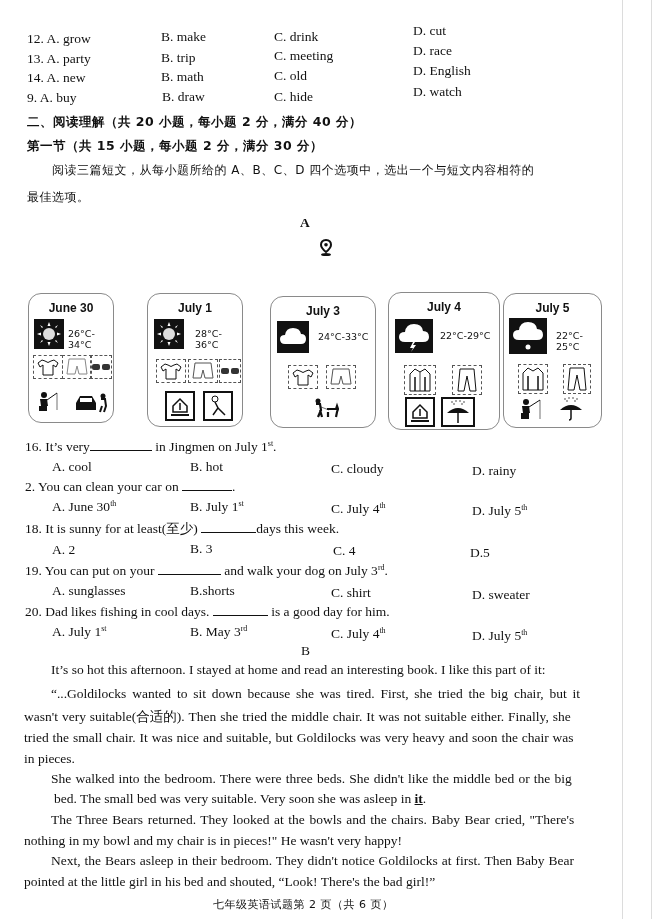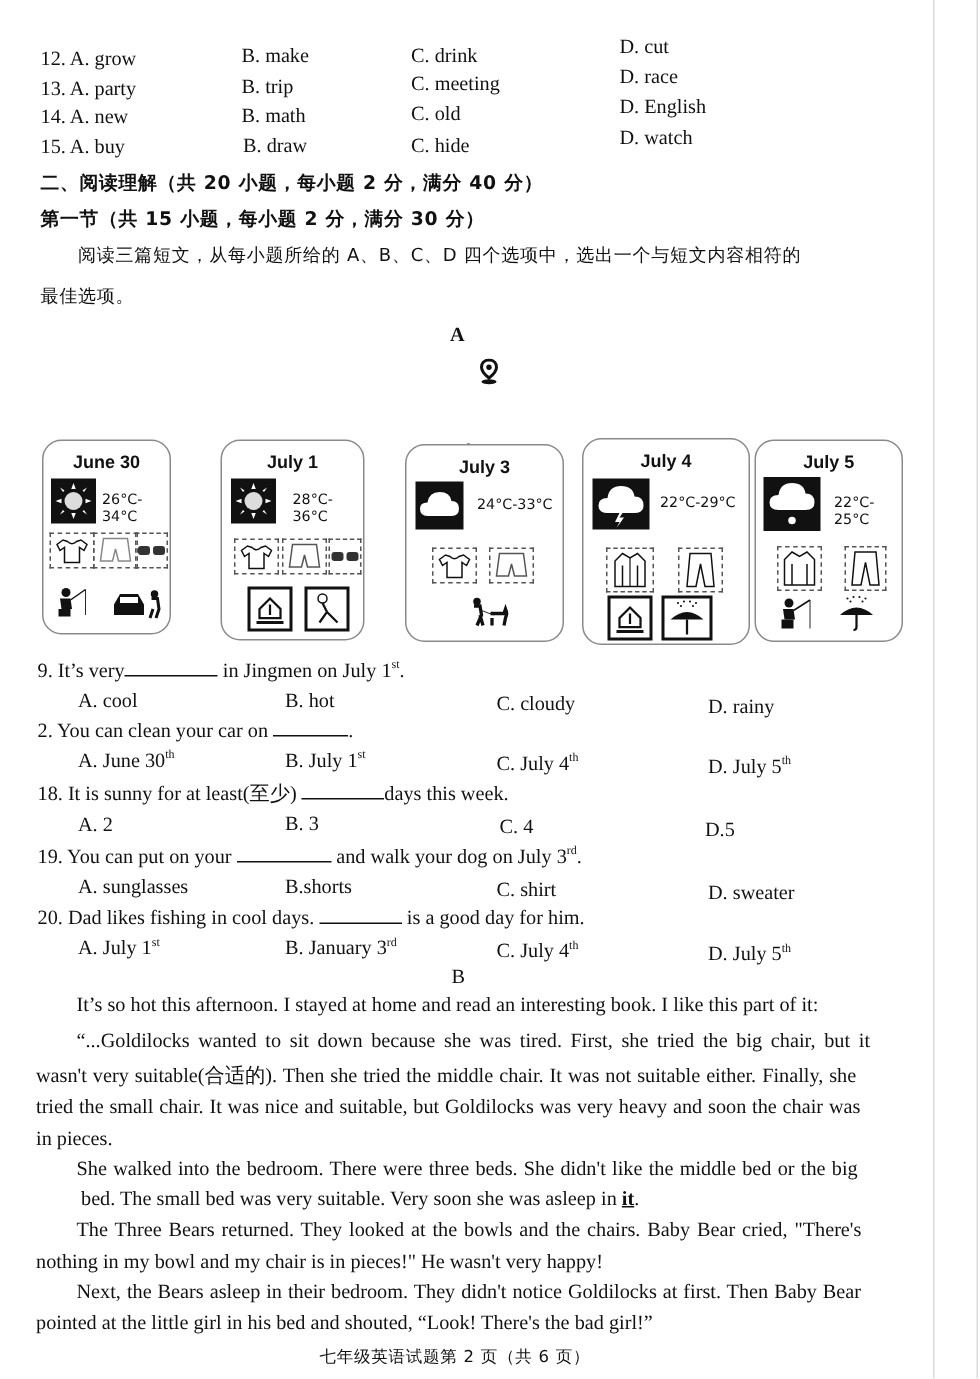--- a/index.html
+++ b/index.html
@@ -41,21 +41,21 @@
   <div class="abs" style="left:27px;top:51px;">13. A. party</div>
   <div class="abs" style="left:161px;top:50px;">B. trip</div>
   <div class="abs" style="left:274px;top:48px;">C. meeting</div>
   <div class="abs" style="left:413px;top:43px;">D. race</div>
 
   <div class="abs" style="left:27px;top:70px;">14. A. new</div>
   <div class="abs" style="left:161px;top:69px;">B. math</div>
   <div class="abs" style="left:274px;top:68px;">C. old</div>
   <div class="abs" style="left:413px;top:63px;">D. English</div>
 
-  <div class="abs" style="left:27px;top:90px;">15. A. buy</div>
+  <div class="abs" style="left:27px;top:90px;">9. A. buy</div>
   <div class="abs" style="left:162px;top:89px;">B. draw</div>
   <div class="abs" style="left:274px;top:89px;">C. hide</div>
   <div class="abs" style="left:413px;top:84px;">D. watch</div>
 </div>
 
 <div class="abs cjk bold" style="left:27px;top:114px;">二、阅读理解（共 20 小题，每小题 2 分，满分 40 分）</div>
 <div class="abs cjk bold" style="left:27px;top:138px;">第一节（共 15 小题，每小题 2 分，满分 30 分）</div>
 <div class="abs cjk" style="left:52px;top:162px;font-size:12px;">阅读三篇短文，从每小题所给的 A、B、C、D 四个选项中，选出一个与短文内容相符的</div>
 <div class="abs cjk" style="left:27px;top:189px;font-size:12px;">最佳选项。</div>
 
@@ -233,21 +233,21 @@
           <circle cx="9" cy="5" r="0.7"></circle>
           <circle cx="17" cy="5" r="0.7"></circle>
         </g>
         <path d="M2 14 Q13 4 24 14 Z" fill="#111"></path>
         <path d="M13 14 L13 22 Q13 24 11 24" stroke="#111" stroke-width="1.5" fill="none"></path>
       </svg></div>
 </div>
 
 <div>
   <div class="abs" style="left:25px;top:439px;">
-    <span>9. It’s very</span><span class="blank" style="width:62px;"></span><span> in Jingmen on July 1</span><sup>st</sup><span>.</span>
+    <span>16. It’s very</span><span class="blank" style="width:62px;"></span><span> in Jingmen on July 1</span><sup>st</sup><span>.</span>
   </div>
   <div class="abs" style="left:52px;top:459px;">A. cool</div>
   <div class="abs" style="left:190px;top:459px;">B. hot</div>
   <div class="abs" style="left:331px;top:461px;">C. cloudy</div>
   <div class="abs" style="left:472px;top:463px;">D. rainy</div>
 </div>
 
 <div>
   <div class="abs" style="left:25px;top:479px;">
     <span>2. You can clean your car on </span><span class="blank" style="width:50px;"></span><span>.</span>
@@ -276,21 +276,21 @@
   <div class="abs" style="left:190px;top:583px;">B.shorts</div>
   <div class="abs" style="left:331px;top:585px;">C. shirt</div>
   <div class="abs" style="left:472px;top:587px;">D. sweater</div>
 </div>
 
 <div>
   <div class="abs" style="left:25px;top:604px;">
     <span>20. Dad likes fishing in cool days. </span><span class="blank" style="width:55px;"></span><span> is a good day for him.</span>
   </div>
   <div class="abs" style="left:52px;top:624px;"><span>A. July 1</span><sup>st</sup></div>
-  <div class="abs" style="left:190px;top:624px;"><span>B. January 3</span><sup>rd</sup></div>
+  <div class="abs" style="left:190px;top:624px;"><span>B. May 3</span><sup>rd</sup></div>
   <div class="abs" style="left:331px;top:626px;"><span>C. July 4</span><sup>th</sup></div>
   <div class="abs" style="left:472px;top:628px;"><span>D. July 5</span><sup>th</sup></div>
 </div>
 
 <div class="abs" style="left:301px;top:643px;">B</div>
 <div class="passage">
   <div class="abs" style="left:51px;top:662px;">It’s so hot this afternoon. I stayed at home and read an interesting book. I like this part of it:</div>
   <div class="abs" style="left:51px;top:686px;word-spacing:2.4px;">“...Goldilocks wanted to sit down because she was tired. First, she tried the big chair, but it</div>
   <div class="abs" style="left:24px;top:708px;word-spacing:0.6px;">wasn't very suitable(合适的). Then she tried the middle chair. It was not suitable either. Finally, she</div>
   <div class="abs" style="left:24px;top:730px;word-spacing:0.5px;">tried the small chair. It was nice and suitable, but Goldilocks was very heavy and soon the chair was</div>

